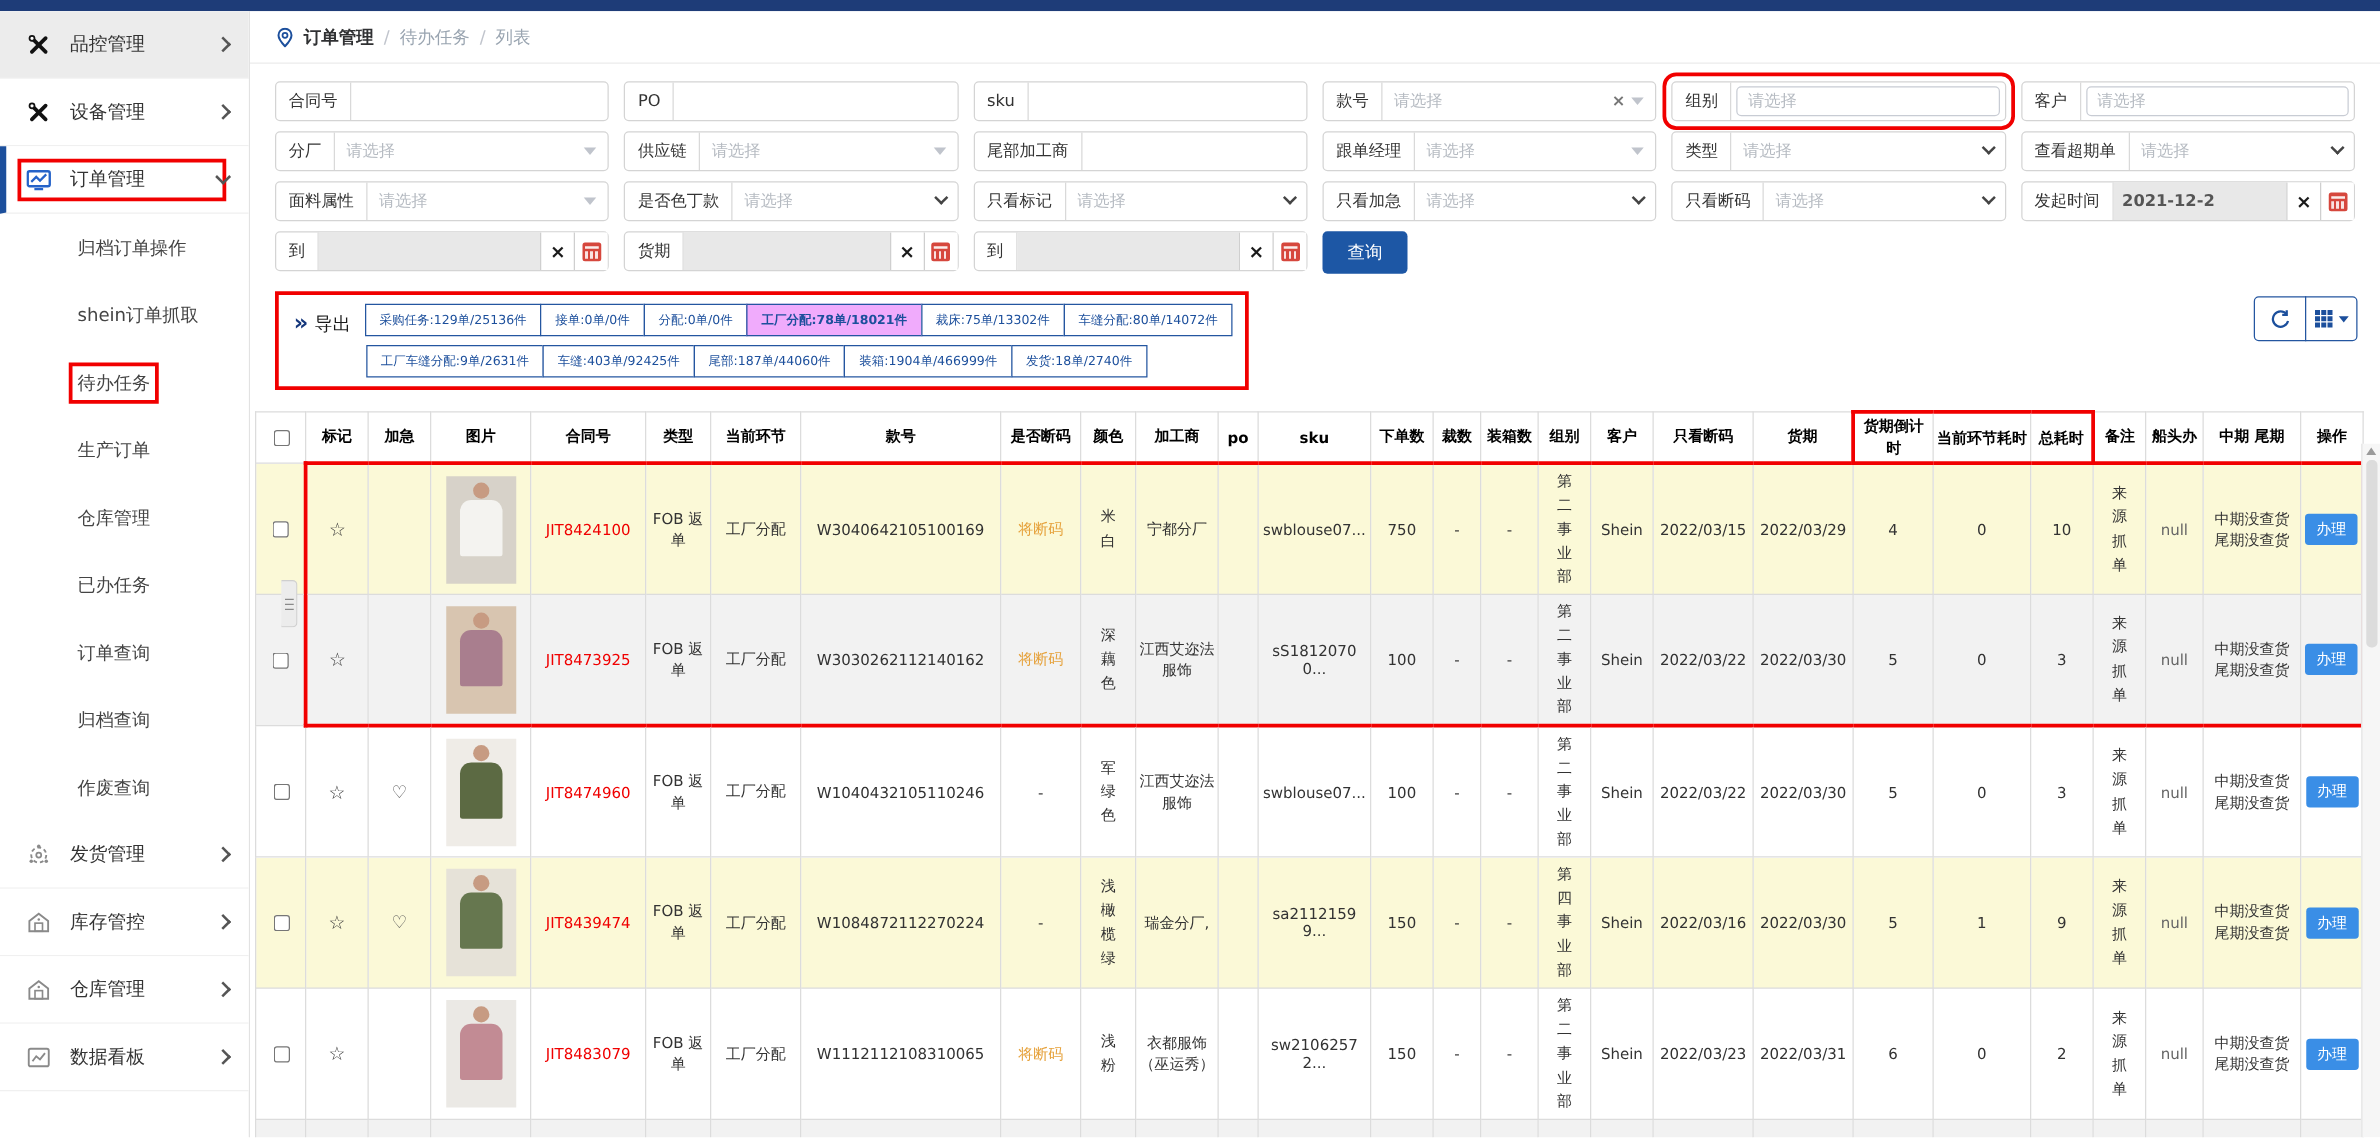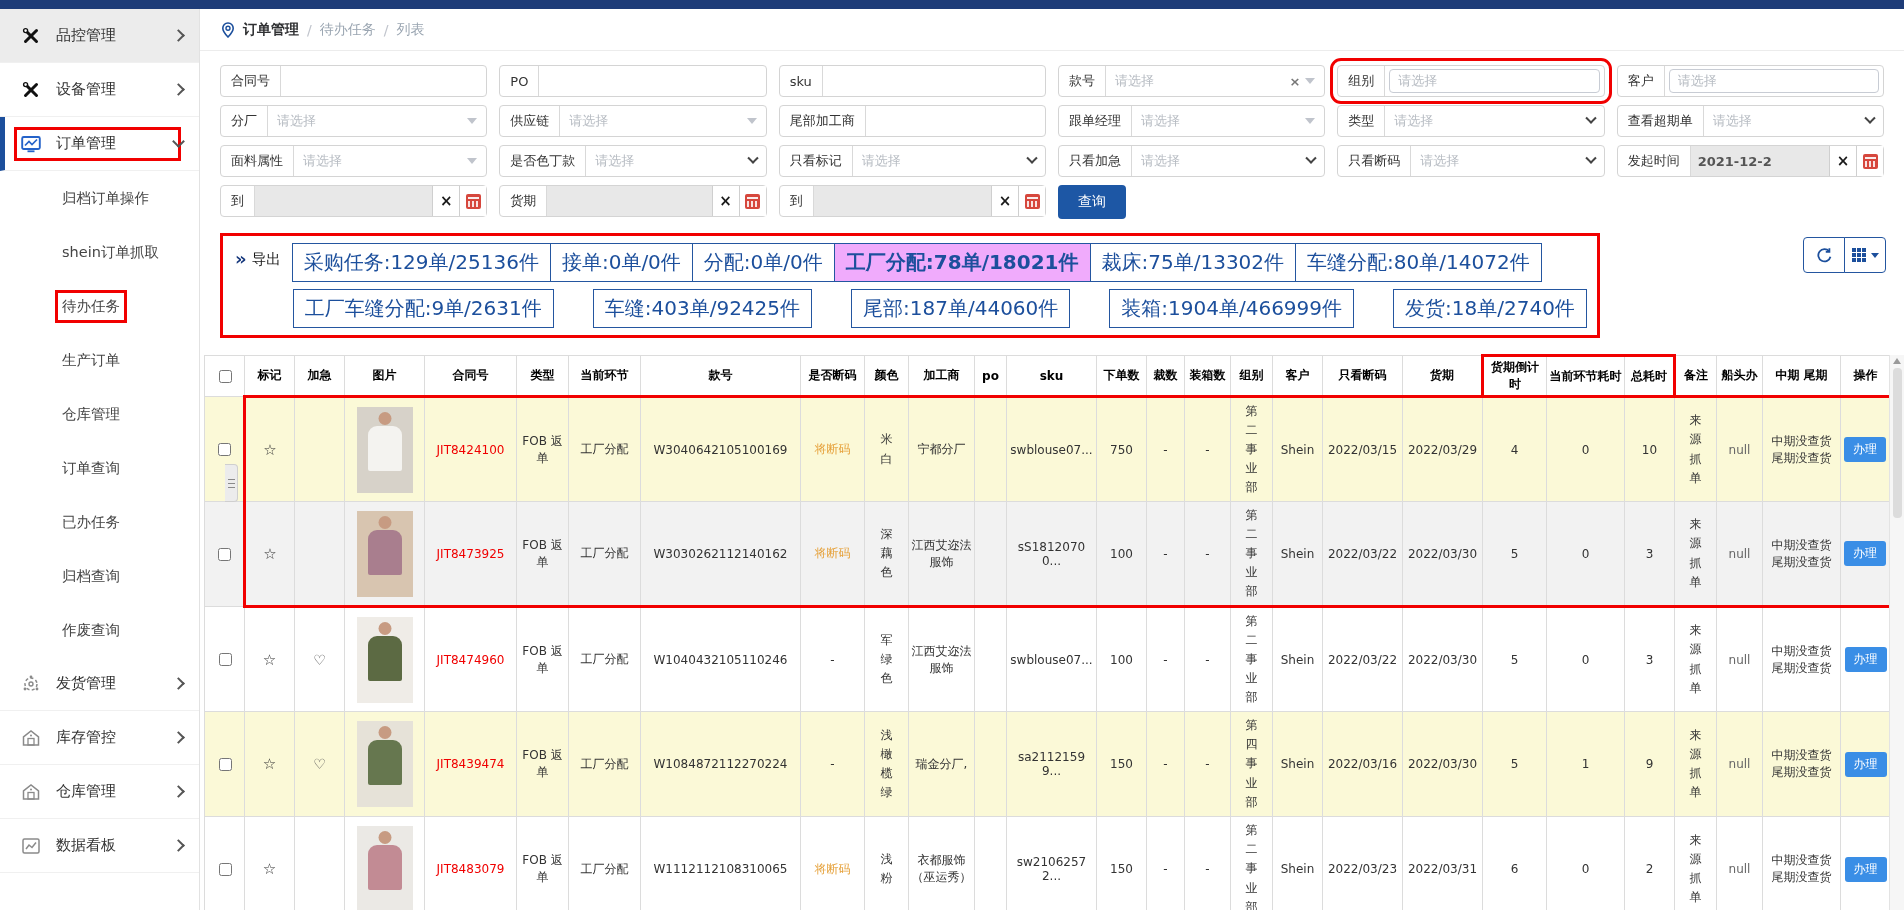--- a/index.html
+++ b/index.html
@@ -61,21 +61,21 @@
 
   
   .stats-wrap { padding:12px 20px 6px 20px; position:relative; }
   .stats-box { display:inline-flex; align-items:flex-start; border:3px solid #f10000; padding:7px 10px; background:#fff; }
   .export-btn { display:flex; align-items:center; height:32px; padding:0 12px 0 2px; background:none; border:none;
      font-family:inherit; font-size:14.5px; color:#1a1a1a; cursor:pointer; white-space:nowrap; }
   .export-ic { color:#15377c; font-weight:bold; font-size:18px; margin-right:5px; line-height:1; }
   .pill-rows { display:flex; flex-direction:column; }
   .pill-row { display:flex; }
   .pill-row + .pill-row { margin-top:7px; }
-  .pill { border:1px solid #2456a0; color:#1c4f9c; background:#fff; font-size:20px; padding:5px 11px; margin-left:-1px; white-space:nowrap; cursor:pointer; }
+  .pill { border:1px solid #2456a0; color:#1c4f9c; background:#fff; font-size:10px; padding:5px 11px; margin-left:-1px; white-space:nowrap; cursor:pointer; }
   .pill.hl { background:#f0abfc; font-weight:bold; }
   .view-btns { position:absolute; right:18px; top:16px; display:flex; }
   .vbtn { width:42px; height:36px; border:1px solid #2456a0; background:#fff; display:flex; align-items:center; justify-content:center; margin-left:-1px; cursor:pointer; }
   .vbtn:first-child { border-radius:4px 0 0 4px; }
   .vbtn:last-child { border-radius:0 4px 4px 0; }
   .gicon { display:grid; grid-template-columns:repeat(3,4px); grid-auto-rows:4px; gap:1px; margin-right:5px; }
   .gicon i { background:#1c4f9c; display:block; }
   .tri-dn { width:0; height:0; border-left:4px solid transparent; border-right:4px solid transparent; border-top:5px solid #1c4f9c; }
 
   
@@ -169,24 +169,24 @@
       <div class="side-sub">
         <span class="red-outline">待办任务</span>
       </div>
       <div class="side-sub">
         <span>生产订单</span>
       </div>
       <div class="side-sub">
         <span>仓库管理</span>
       </div>
       <div class="side-sub">
+        <span>已办任务</span>
+      </div>
+      <div class="side-sub">
         <span>订单查询</span>
-      </div>
-      <div class="side-sub">
-        <span>已办任务</span>
       </div>
       <div class="side-sub">
         <span>归档查询</span>
       </div>
       <div class="side-sub">
         <span>作废查询</span>
       </div>
       <div class="side-item">
         <span style="display: flex; align-items: center; flex: 1 1 0%;">
           <span class="side-icon">
@@ -422,21 +422,21 @@
         </button>
         <div class="pill-rows">
           <div class="pill-row" id="pill-row-1">
               <span class="pill">采购任务:129单/25136件</span>
               <span class="pill">接单:0单/0件</span>
               <span class="pill">分配:0单/0件</span>
               <span class="pill hl">工厂分配:78单/18021件</span>
               <span class="pill">裁床:75单/13302件</span>
               <span class="pill">车缝分配:80单/14072件</span>
             </div>
-          <div class="pill-row" id="pill-row-2" style="margin-left:1px;gap:40px;">
+          <div class="pill-row" id="pill-row-2" style="margin-left:1px;">
               <span class="pill">工厂车缝分配:9单/2631件</span>
               <span class="pill">车缝:403单/92425件</span>
               <span class="pill">尾部:187单/44060件</span>
               <span class="pill">装箱:1904单/466999件</span>
               <span class="pill">发货:18单/2740件</span>
             </div>
         </div>
       </div>
       <div class="view-btns">
         <button class="vbtn">

